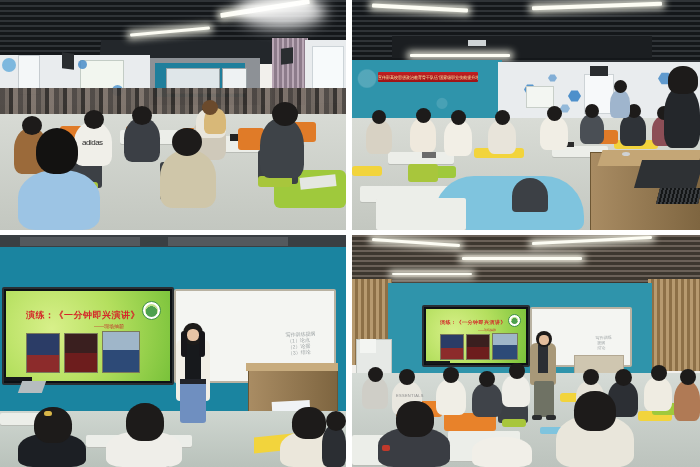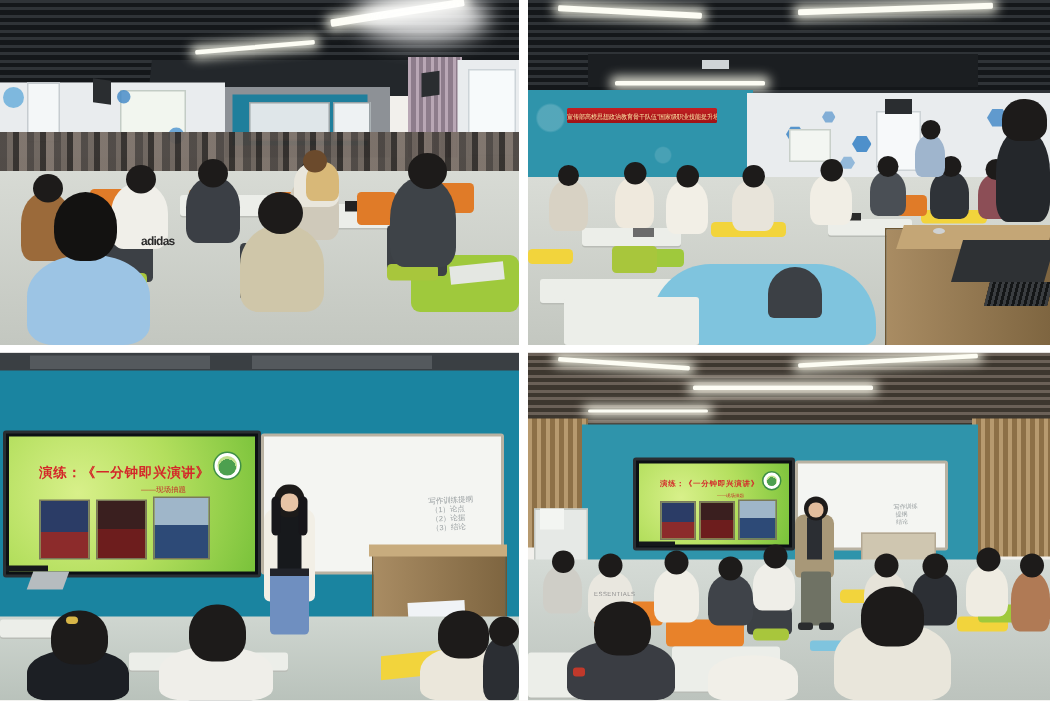--- a/index.html
+++ b/index.html
@@ -117,21 +117,21 @@
       <div class="lyr chair" style="left:258px;top:150px;width:40px;height:34px;"></div>
       <div class="lyr chair-g" style="left:166px;top:190px;width:38px;height:12px;"></div>
       <div class="lyr chair-g" style="left:64px;top:182px;width:34px;height:11px;"></div>
       <div class="lyr chair-g" style="left:258px;top:176px;width:34px;height:11px;"></div>
 
       <div class="lyr person" style="left:14px;top:128px;width:34px;height:46px;background:#9b6a3a;"></div>
       <div class="lyr head" style="left:22px;top:116px;width:20px;height:19px;"></div>
 
       <div class="lyr person" style="left:74px;top:122px;width:38px;height:44px;background:#f0efe9;"></div>
       <div class="lyr head" style="left:84px;top:110px;width:20px;height:19px;"></div>
-      <div class="lyr" style="left:94px;top:138px;width:26px;height:9px;color:#2b2b2b;font-size:8px;font-weight:bold;letter-spacing:-.5px;margin-top:18px;">adidas</div>
+      <div class="lyr" style="left:82px;top:138px;width:26px;height:9px;color:#2b2b2b;font-size:8px;font-weight:normal;letter-spacing:-.5px;">adidas</div>
 
       <div class="lyr person" style="left:124px;top:118px;width:36px;height:44px;background:#3b3f45;"></div>
       <div class="lyr head" style="left:132px;top:106px;width:20px;height:19px;"></div>
 
       <div class="lyr person" style="left:192px;top:118px;width:34px;height:42px;background:#cfc9ba;"></div>
       <div class="lyr head" style="left:200px;top:106px;width:19px;height:18px;"></div>
 
       <div class="lyr person" style="left:196px;top:108px;width:30px;height:30px;background:#e9e6dc;"></div>
 
       <div class="lyr person" style="left:160px;top:150px;width:56px;height:58px;background:#cfc6a9;"></div>

